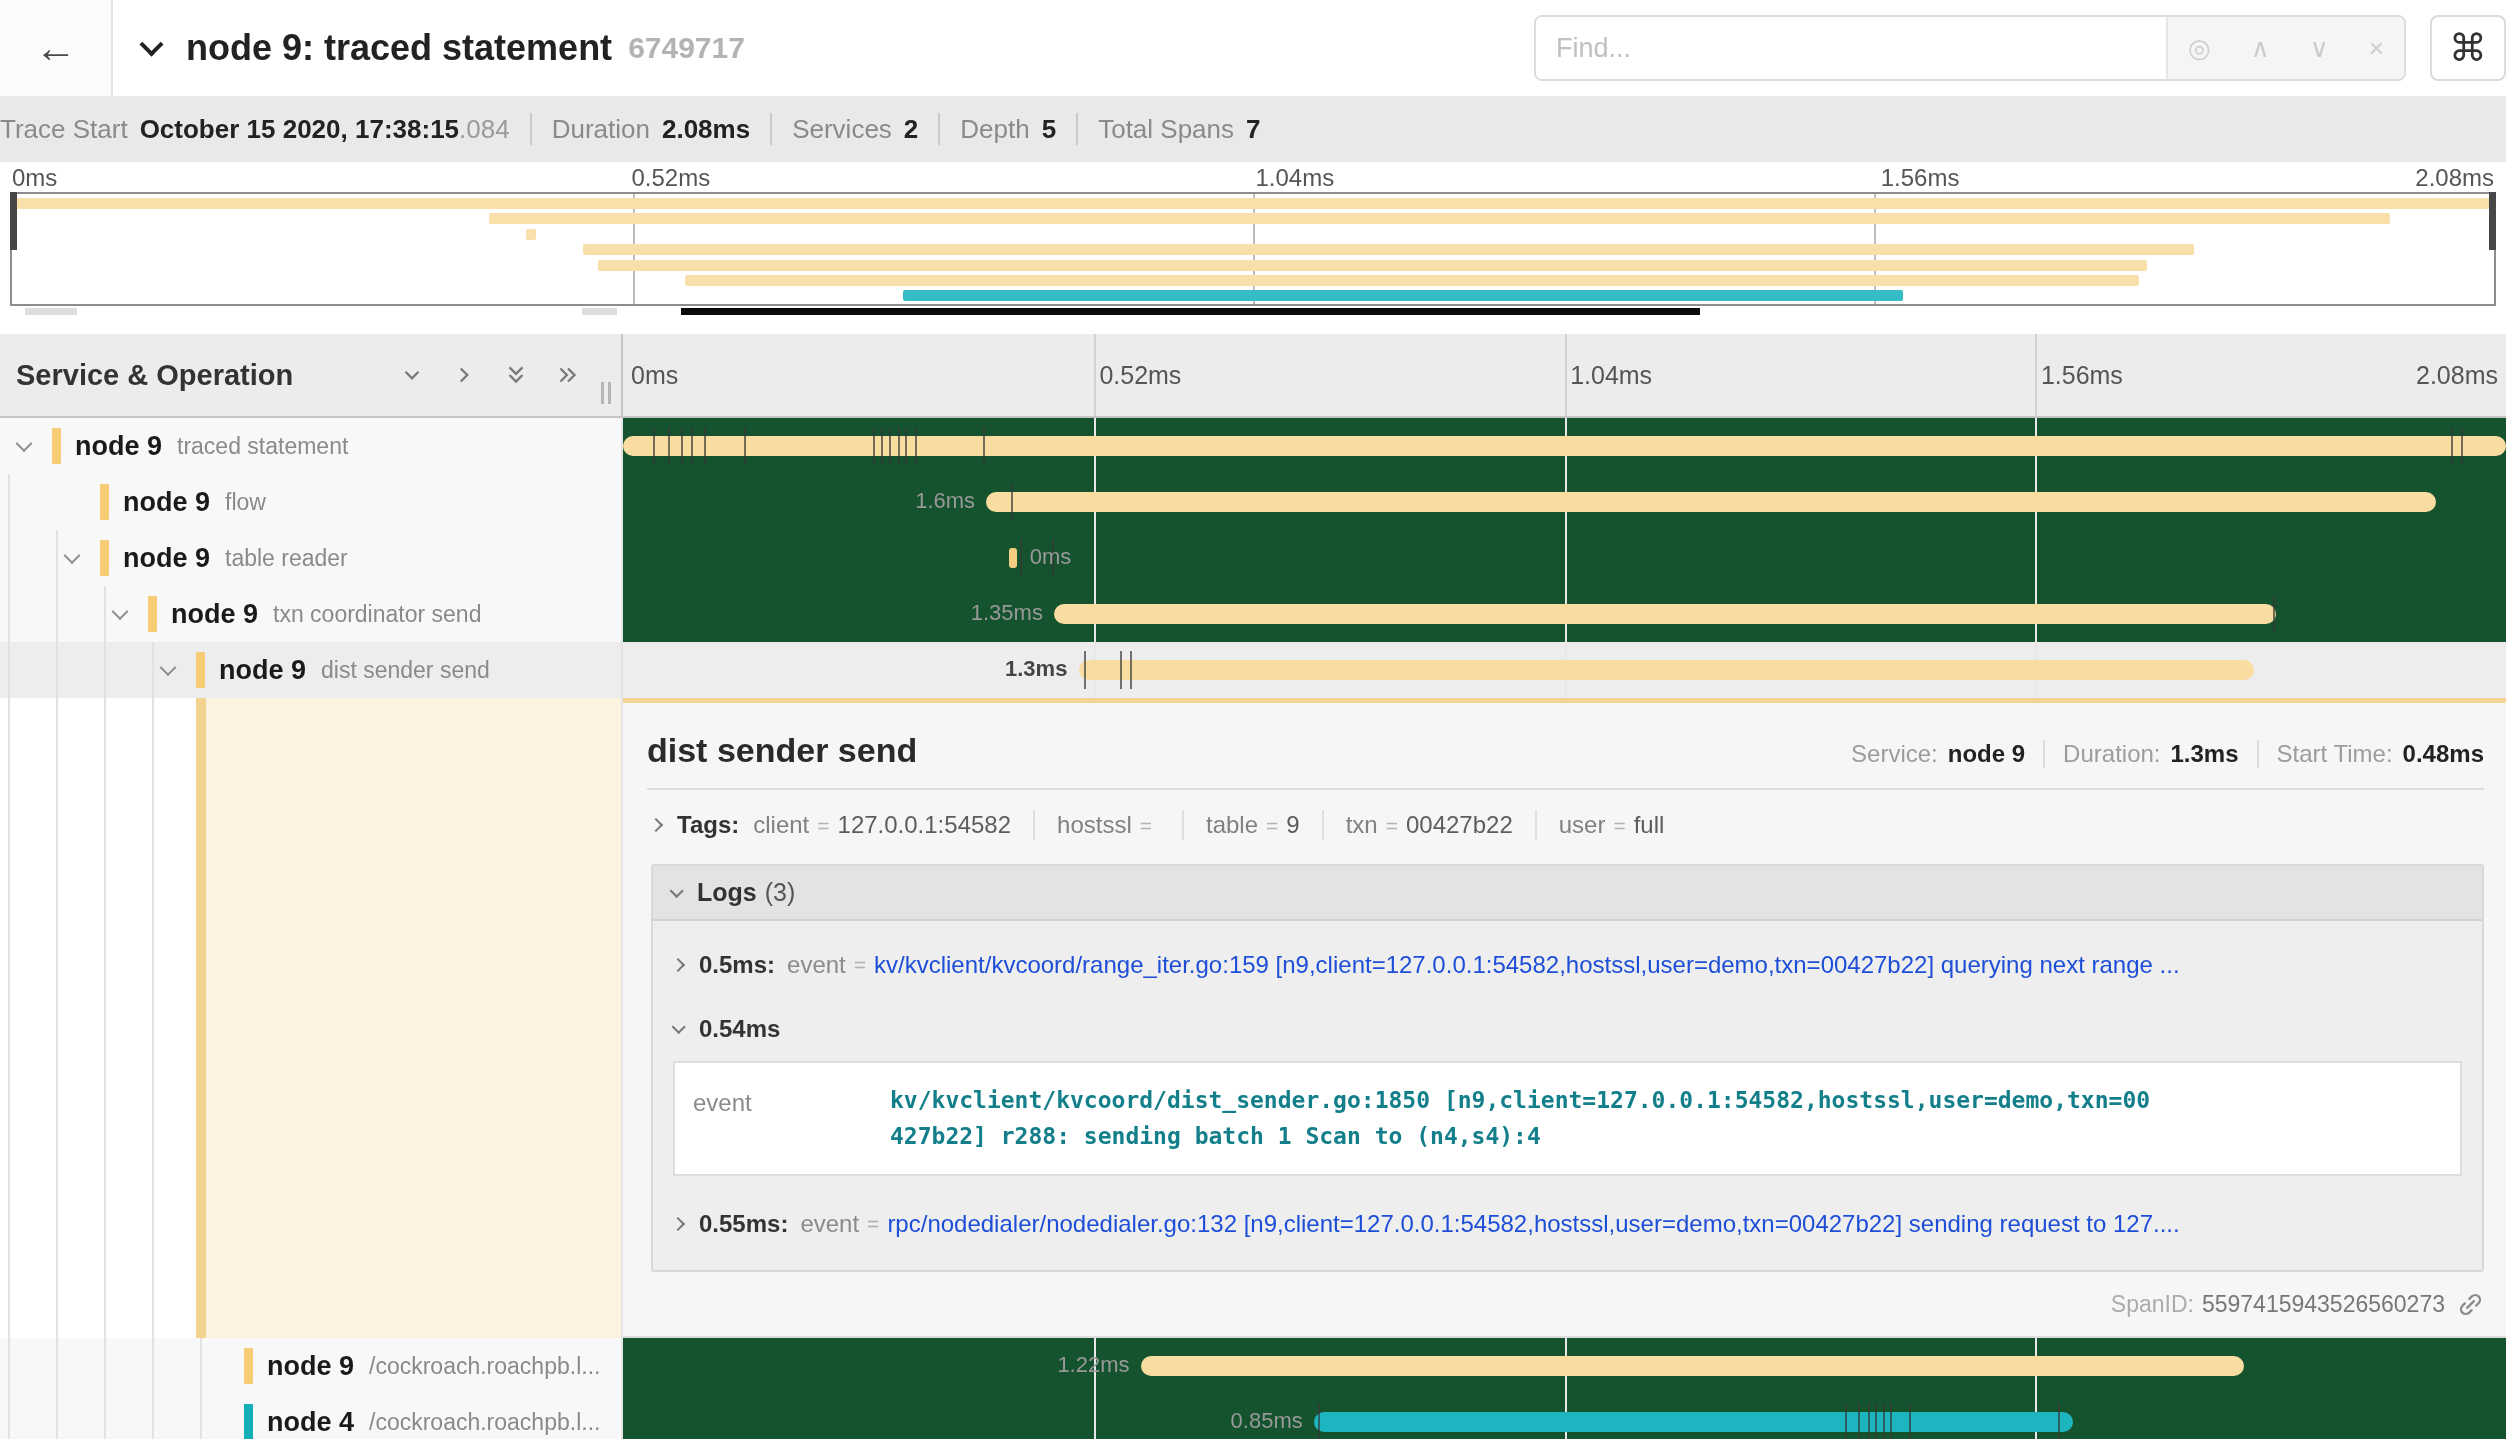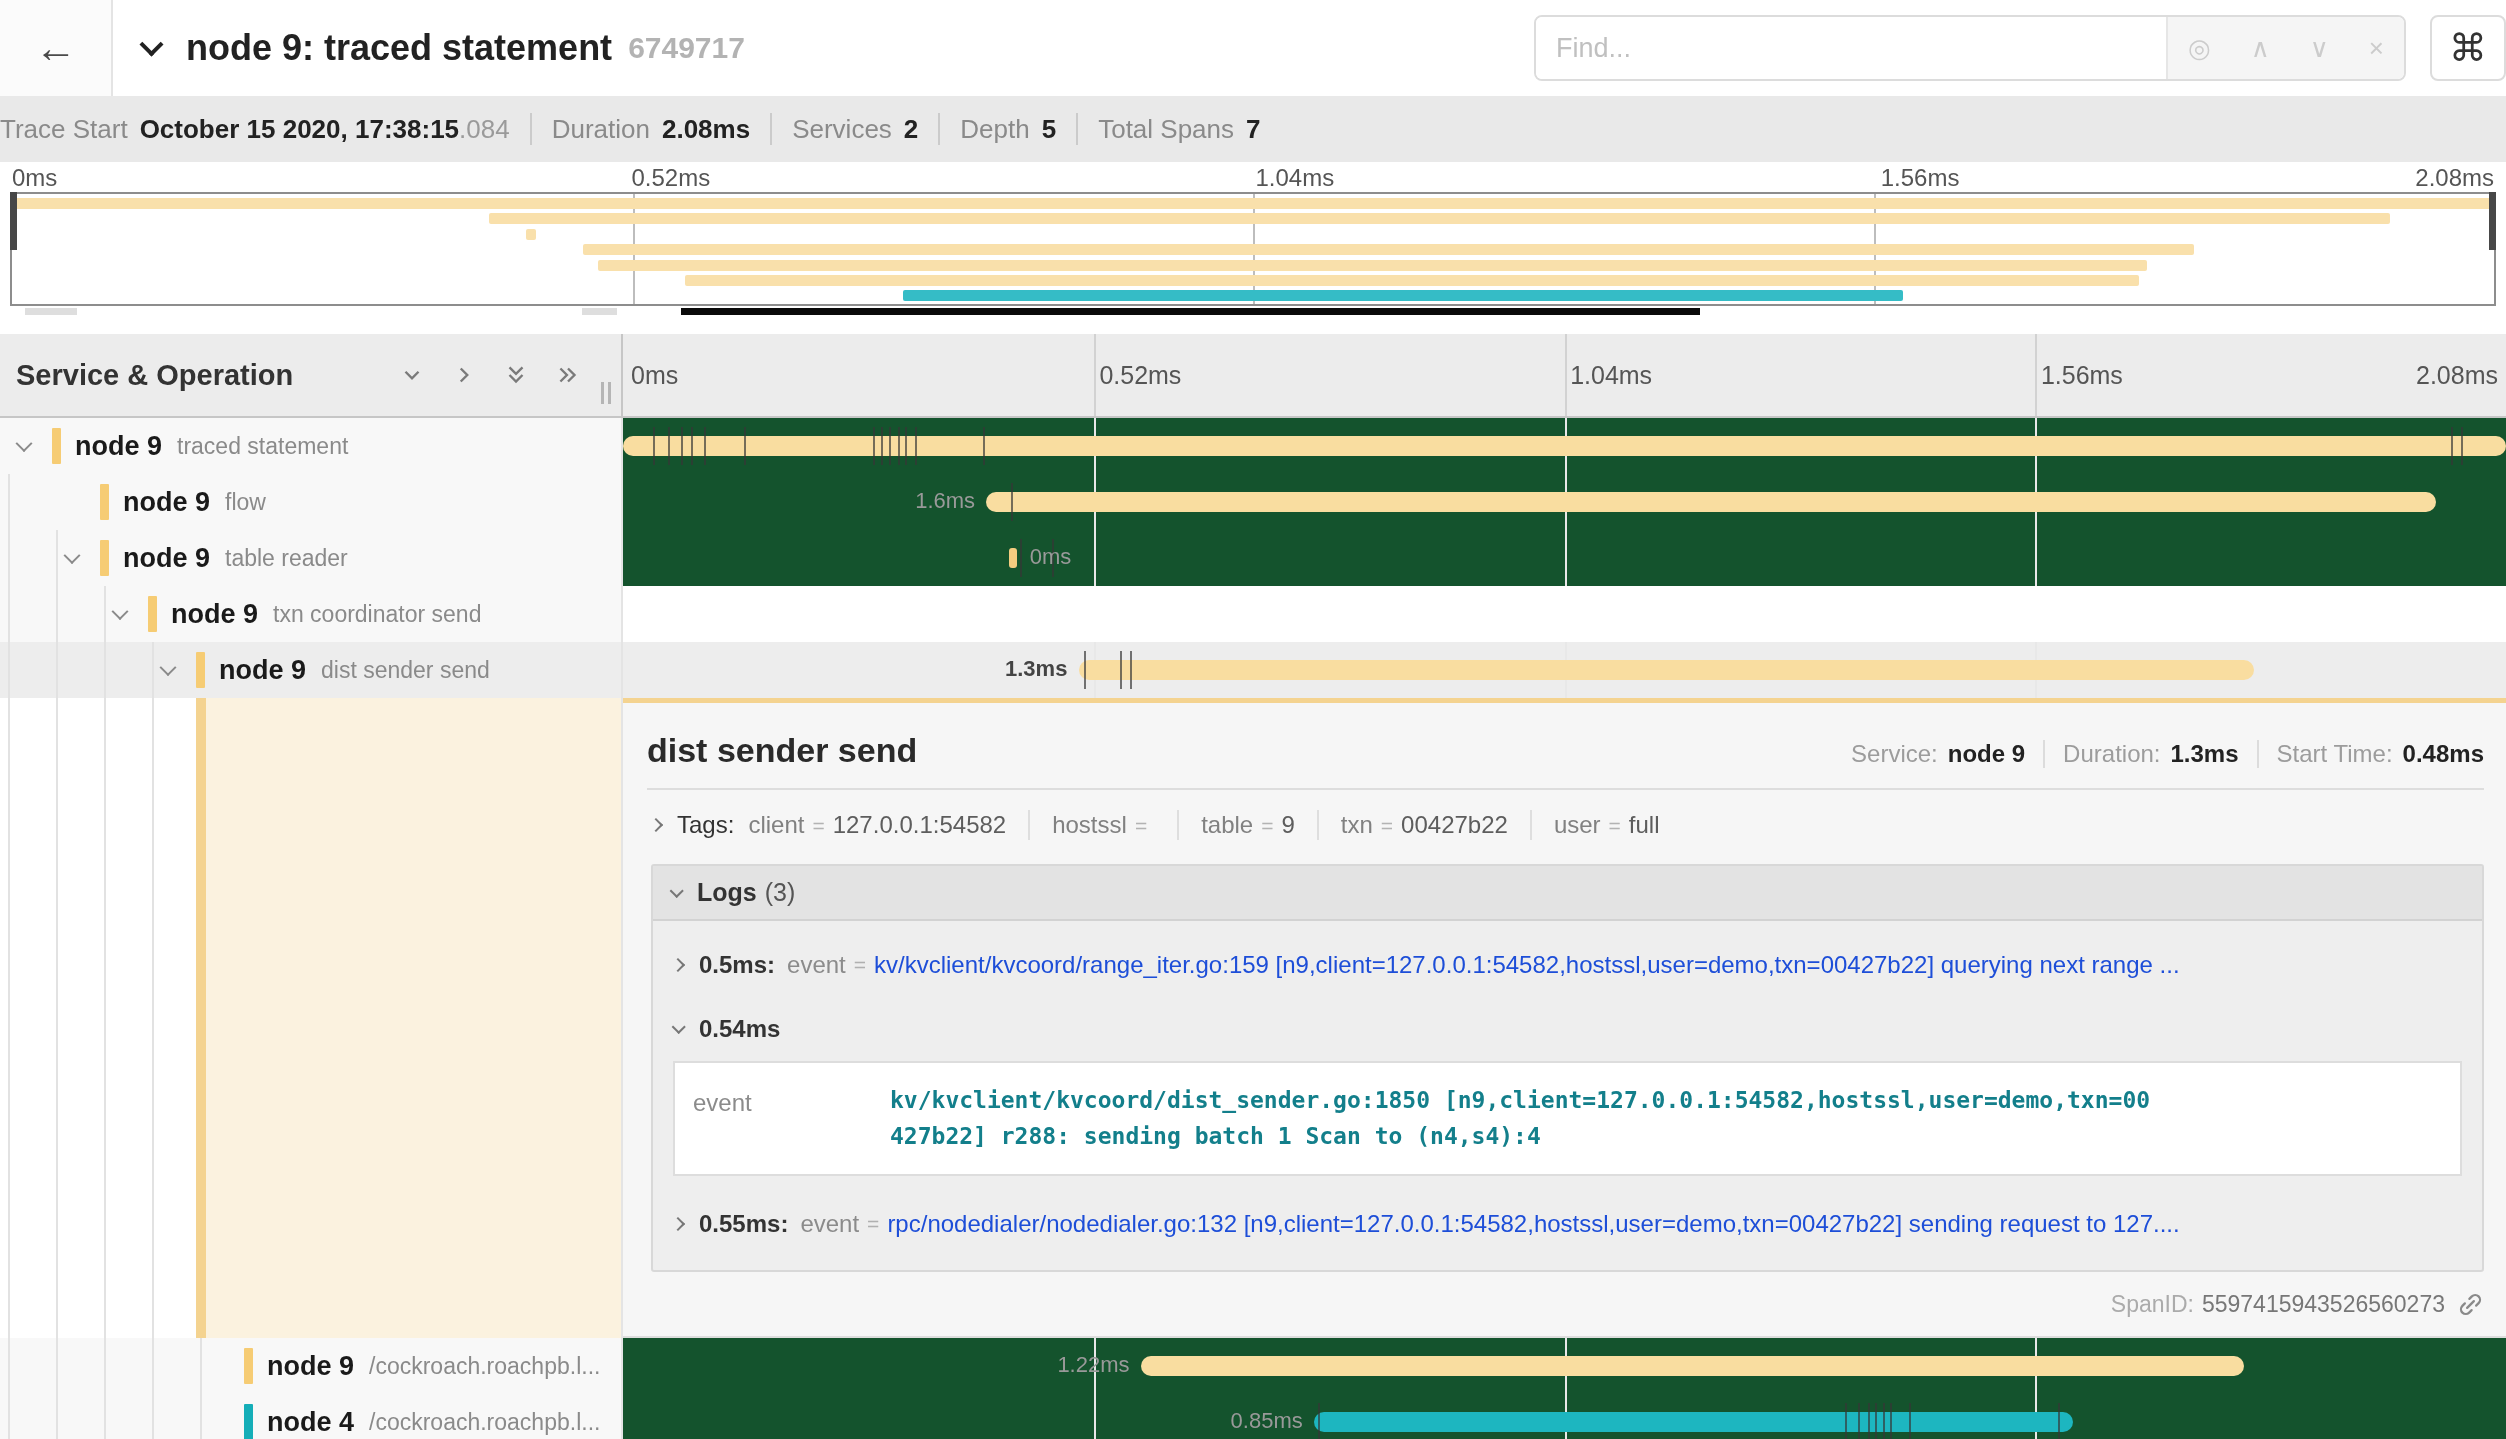--- a/index.html
+++ b/index.html
@@ -90,21 +90,21 @@
   .dtitle { font-size:34px; font-weight:600; color:#2a2a2a; }
   .dmeta { margin-left:auto; display:flex; align-items:center; font-size:24px; white-space:nowrap; }
   .dmeta .lab { color:#9c9c9c; margin-right:10px; }
   .dmeta .val { color:#222; font-weight:700; }
   .dsep { width:2px; height:28px; background:#dcdcdc; margin:0 18px; }
   .ddiv { border-bottom:2px solid #ddd; margin:0 22px 0 24px; }
   .dtags { display:flex; align-items:center; padding:20px 22px 16px 28px; font-size:24px; white-space:nowrap; overflow:hidden; }
   .ichev { display:inline-block; width:10px; height:10px; border-right:2.5px solid #777; border-bottom:2.5px solid #777; flex:none; cursor:pointer; }
   .ichev.right { transform:rotate(-45deg); }
   .ichev.down { transform:rotate(45deg) translate(-1px,-2px); }
-  .tagslabel { font-weight:400; color:#333; margin-left:16px; }
+  .tagslabel { font-weight:700; color:#333; margin-left:16px; }
   .tagitem { margin-left:14px; }
   .tk { color:#818181; } .teq { color:#b3b3b3; margin:0 8px; font-size:21px; } .tv { color:#5d5d5d; }
   .tagsep { width:2px; height:30px; background:#dedede; margin:0 8px 0 22px; flex:none; }
   .dlogs { margin:8px 22px 0 28px; border:2px solid #d8d8d8; border-radius:3px; background:#eeeeee; }
   .dlogsh { background:#e3e3e3; border-bottom:2px solid #d2d2d2; padding:12px 18px; font-size:25px; display:flex; align-items:center; cursor:pointer; }
   .dlogsh .t { font-weight:700; color:#333; margin-left:16px; }
   .dlogsh .c { color:#555; margin-left:8px; }
   .dlogsb { padding:8px 20px 10px 20px; }
   .logrow { display:flex; align-items:center; padding:22px 0; font-size:24px; white-space:nowrap; overflow:hidden; cursor:pointer; }
   .ltime { font-weight:700; color:#333; margin:0 12px 0 16px; }
@@ -308,20 +308,30 @@
 
     <div class="row">
       <div class="ncell">
         <i class="g" style="left:8px"></i>
           <i class="g" style="left:56px"></i>
           <i class="g" style="left:104px"></i>
         <span class="chev down" style="left:114px"></span>
         <i class="chip" style="left:148px;background:#f6cc74"></i>
         <span class="svc" style="margin-left:171px">node 9</span>
         <span class="op">txn coordinator send</span>
+      </div>
+      <div class="tcell">
+        <i class="gl" style="left:25%"></i>
+          <i class="gl" style="left:50%"></i>
+          <i class="gl" style="left:75%"></i>
+        <span class="blabel" style="right: 77.7%;">1.35ms</span>
+        <div class="bar" style="left: 22.9%; width: 64.9%; background: rgb(249, 221, 160);"></div>
+        <div class="ticksbox">
+            <i class="tick" style="left: 87.6%;"></i>
+          </div>
       </div>
     </div>
 
     <div class="row sel">
       <div class="ncell">
         <i class="g" style="left:8px"></i>
           <i class="g" style="left:56px"></i>
           <i class="g" style="left:104px"></i>
           <i class="g" style="left:152px"></i>
         <span class="chev down" style="left:162px"></span>

